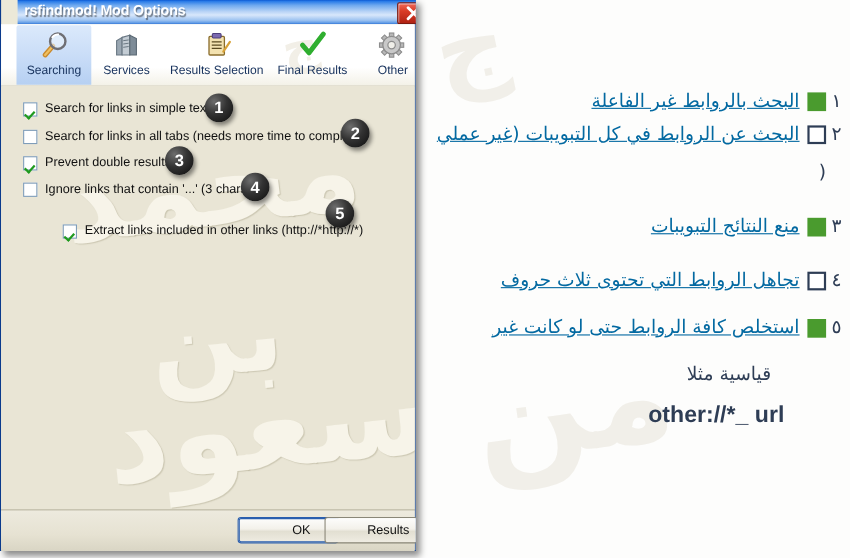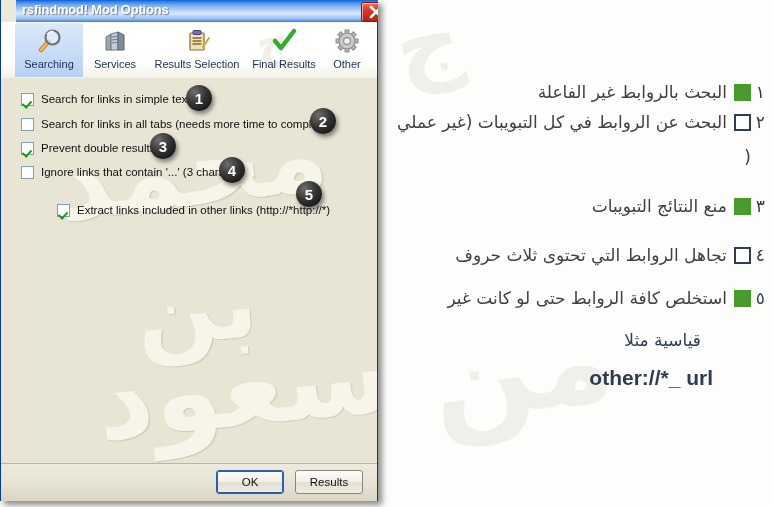--- a/index.html
+++ b/index.html
@@ -115,42 +115,42 @@
     position:absolute;left:1px;top:463px;width:376px;height:37px;
     background:linear-gradient(to bottom,#edeade 0%,#e6e2d2 60%,#d9d5c4 100%);
     border-top:1px solid #b9b5a2;
   }
   .btn{
     position:absolute;top:6px;width:66px;height:22px;
     background:linear-gradient(to bottom,#fdfdfc 0%,#f3f1ea 45%,#e2dfd2 55%,#efece2 100%);
     border:1px solid #8a8778;border-radius:3px;
     font-size:11.5px;color:#101010;
     display:flex;align-items:center;justify-content:center;
-    cursor:pointer;font-family:"Liberation Sans",sans-serif;
+    cursor:pointer;font-family:"Liberation Sans",sans-serif;padding-left:24px;
   }
   .btn.default{
     border:1px solid #2b5fae;
     box-shadow:0 0 0 1px #2b5fae inset, 0 0 0 0 #fff;
   }
 
   
   #notes{
     position:absolute;left:386px;top:0;width:387px;height:507px;
     direction:rtl;
     font-family:"DejaVu Sans","Liberation Sans",sans-serif;
   }
   .note{
     position:absolute;right:8px;display:flex;align-items:center;
     direction:rtl;white-space:nowrap;
   }
   .nnum{font-size:17px;color:#2e3d55;margin-left:5px;font-weight:500;}
   .nbox{width:17px;height:17px;flex:none;margin-left:7px;box-sizing:border-box;}
   .nbox.filled{background:#4a9b2e;}
   .nbox.empty{background:#ffffff;border:2px solid #2e3d55;}
-  .ntext{font-size:17px;color:#404040;font-weight:500;letter-spacing:0.2px;}
+  .ntext{font-size:17px;color:#0369a1;font-weight:500;letter-spacing:0.2px;text-decoration:underline;}
   .ncont{position:absolute;right:8px;font-size:17px;color:#2e3d55;
          direction:rtl;white-space:nowrap;font-weight:500;}
   .nurl{position:absolute;font-size:21px;color:#2e3d55;font-weight:bold;
         direction:ltr;font-family:"Liberation Sans",sans-serif;}
 </style>
 </head>
 <body>
 
 <div id="page-bg">
   <div class="wm" style="left:395px;top:-10px;font-size:90px;transform:rotate(-12deg);">ج</div>
@@ -214,21 +214,21 @@
 
     <div class="tab" style="left:244px;width:78px;">
       <div class="tab-ico">
         <svg width="30" height="30" viewBox="0 0 30 30">
           <path d="M6,15 L12,22 L25,5" stroke="#2fae2f" stroke-width="4.5" fill="none" stroke-linecap="round" stroke-linejoin="round"></path>
         </svg>
       </div>
       <div class="tab-lbl">Final Results</div>
     </div>
 
-    <div class="tab" style="left:322px;width:48px;">
+    <div class="tab" style="left:322px;width:48px;align-items:flex-end;">
       <div class="tab-ico">
         <svg width="30" height="30" viewBox="0 0 30 30">
           <g fill="#b8b8b8" stroke="#8d8d8d" stroke-width="1">
             <rect x="13" y="4" width="4" height="22"></rect>
             <rect x="4" y="13" width="22" height="4"></rect>
             <rect x="13" y="4" width="4" height="22" transform="rotate(45 15 15)"></rect>
             <rect x="4" y="13" width="22" height="4" transform="rotate(45 15 15)"></rect>
           </g>
           <circle cx="15" cy="15" r="8" fill="#c9c9c9" stroke="#8d8d8d" stroke-width="1.2"></circle>
           <circle cx="15" cy="15" r="3.4" fill="#f0efe9" stroke="#8d8d8d" stroke-width="1.1"></circle>

